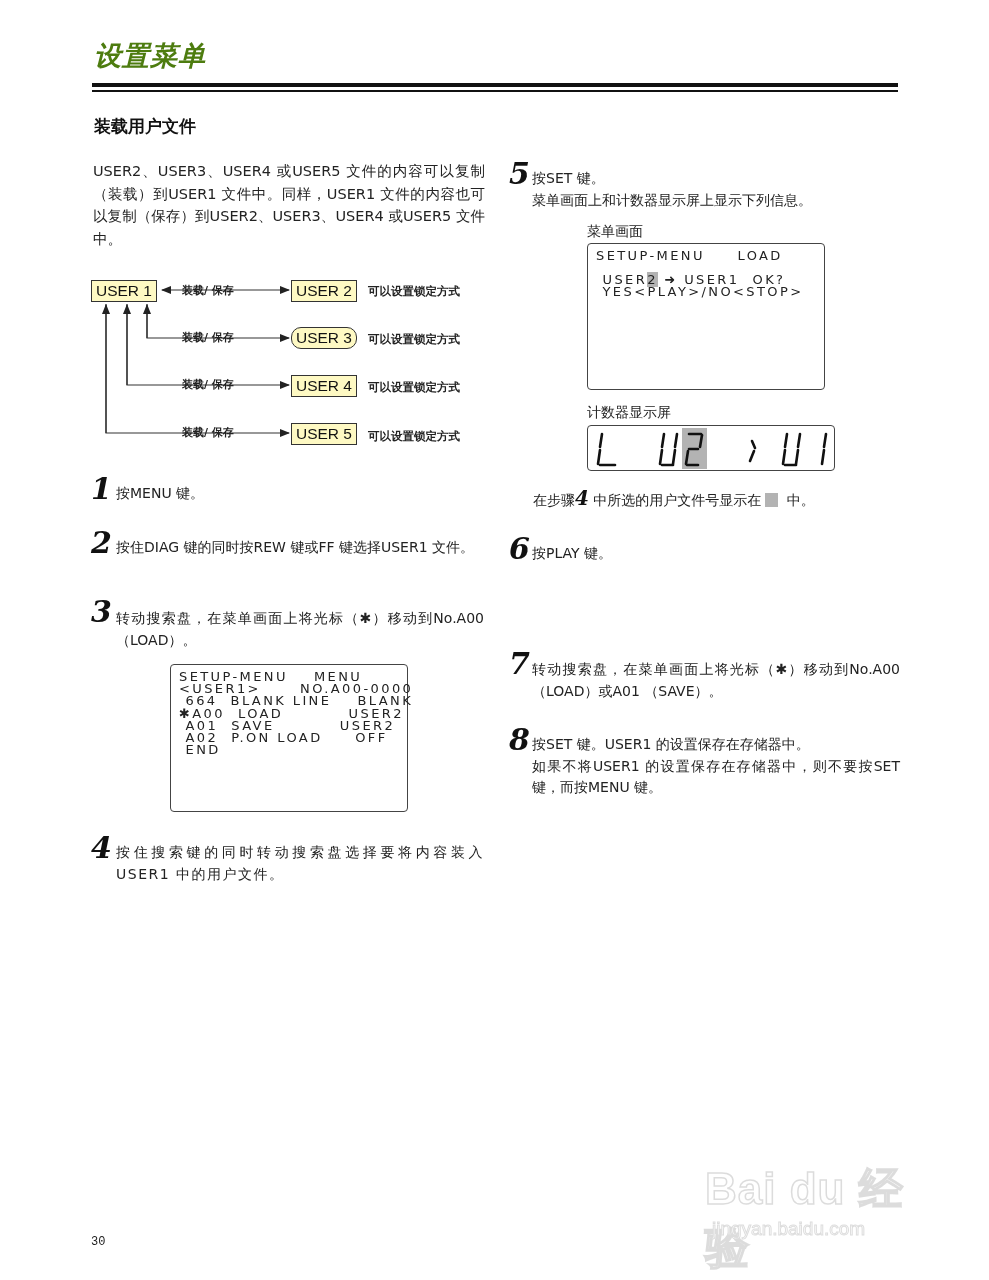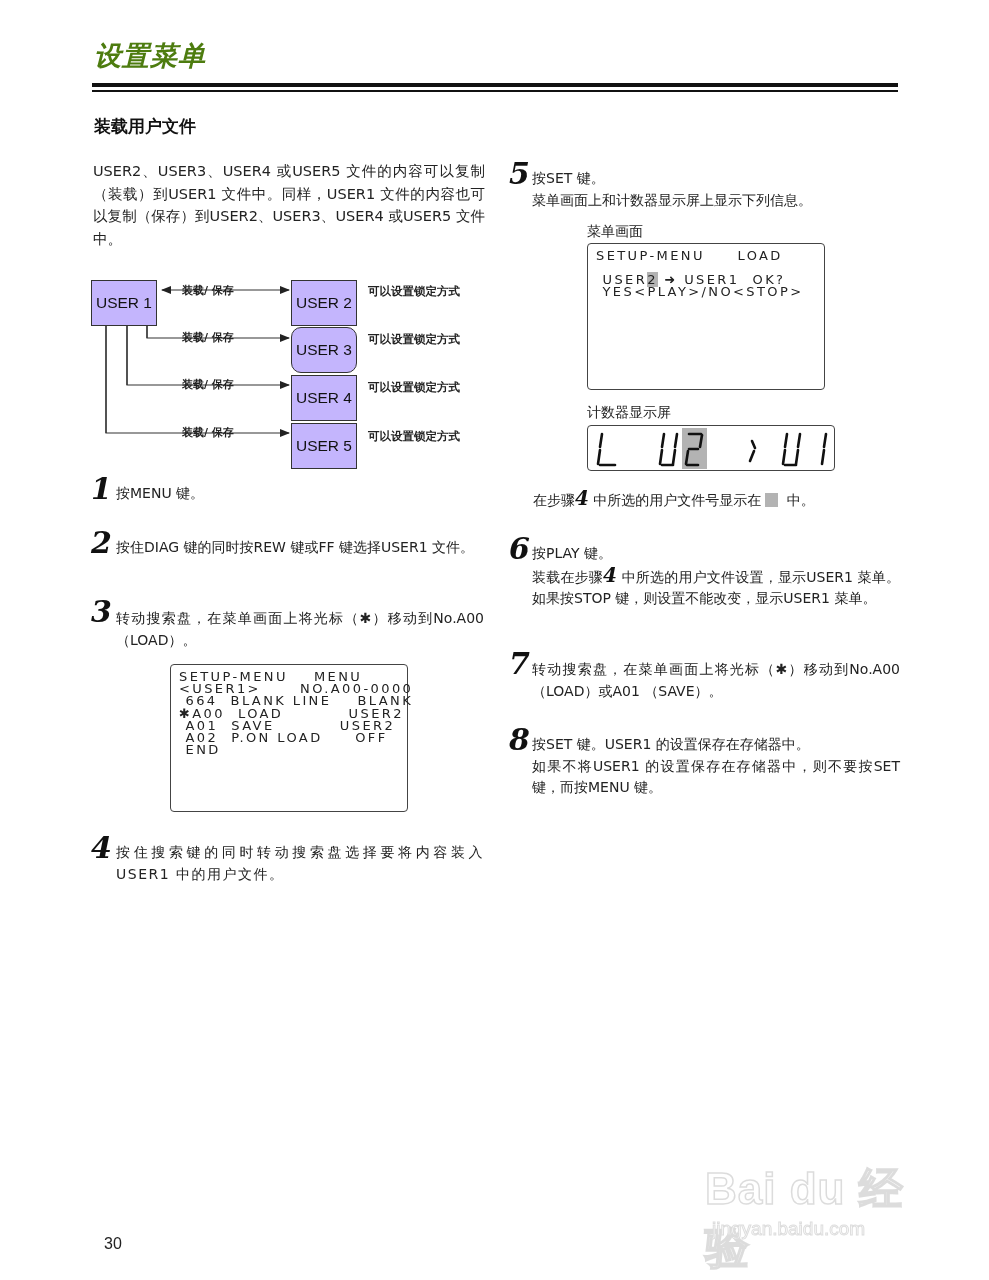--- a/index.html
+++ b/index.html
@@ -9,21 +9,21 @@
     .page-title { position: absolute; left: 94px; top: 38px; font-size: 27px; font-weight: bold; font-style: italic; letter-spacing: 1px; color: #4d7c0f; }
     .rule-thick { position: absolute; left: 92px; top: 83px; width: 806px; height: 4px; background: #111; }
     .rule-thin  { position: absolute; left: 92px; top: 90px; width: 806px; height: 1.5px; background: #111; }
 
     .section-title { position: absolute; left: 94px; top: 115px; font-size: 17px; font-weight: bold; color: #111; }
 
     .intro { position: absolute; left: 93px; top: 160px; width: 392px; font-size: 14.5px; line-height: 22.5px; text-align: justify; color: #222; }
 
     
     .diagram { position: absolute; left: 0; top: 0; width: 989px; height: 480px; pointer-events: none; }
-    .ubox { position: absolute; border: 1.3px solid #333; background: #c4b5fd; font-family: "Liberation Sans", sans-serif; font-size: 15.5px; line-height: 20px; padding: 12px 4px; color: #111; white-space: nowrap; }
+    .ubox { position: absolute; border: 1.3px solid #333; background: #fef9c3; font-family: "Liberation Sans", sans-serif; font-size: 15.5px; line-height: 20px; padding: 0 4px; color: #111; white-space: nowrap; }
     .dlabel { position: absolute; font-size: 11px; font-weight: bold; color: #222; white-space: nowrap; margin-top: 12px; }
     .lock-label { position: absolute; font-size: 11.5px; font-weight: bold; color: #222; white-space: nowrap; }
 
     
     .step { position: absolute; font-size: 14px; line-height: 21.5px; color: #222; }
     .step-num { position: absolute; font-family: "DejaVu Serif", "Liberation Serif", serif; font-style: italic; font-weight: bold; font-size: 30px; line-height: 30px; color: #111; }
     .step-text { display: block; text-align: justify; }
     .inline-num { font-family: "DejaVu Serif", serif; font-style: italic; font-weight: bold; font-size: 20px; color: #111; }
 
     
@@ -34,21 +34,21 @@
 
     .counter { position: absolute; left: 587px; top: 425px; width: 248px; height: 46px; border: 1.3px solid #444; border-radius: 4px; background: #fff; }
     .counter svg { position: absolute; left: 0; top: 0; }
 
     .gray-swatch { display: inline-block; width: 13px; height: 14px; background: #b3b3b3; vertical-align: -2px; margin: 0 4px; }
 
     .watermark { position: absolute; left: 700px; top: 1130px; width: 240px; height: 110px; opacity: 0.5; }
     .wm-brand { position: absolute; left: 5px; top: 30px; font-family: "Liberation Sans", sans-serif; font-size: 44px; font-weight: bold; color: #fff; -webkit-text-stroke: 1.5px #bbb; letter-spacing: 1px; }
     .wm-url { position: absolute; left: 12px; top: 88px; font-family: "Liberation Sans", sans-serif; font-size: 19px; color: #fff; -webkit-text-stroke: 1px #bbb; }
 
-    .page-number { position: absolute; left: 91px; top: 1235px; font-size: 16px; color: #222; font-family: Liberation Sans, sans-serif; margin-left: 13px; }
+    .page-number { position: absolute; left: 91px; top: 1235px; font-size: 12px; color: #222; font-family: Liberation Mono, monospace; }
   </style>
 </head>
 <body>
 
 <div class="page-title">设置菜单</div>
 <div class="rule-thick"></div>
 <div class="rule-thin"></div>
 
 <div class="section-title">装载用户文件</div>
 
@@ -162,21 +162,20 @@
   </svg>
 </div>
 
 <div class="step" style="left:533px; top:488px; width:360px;">
   <span>在步骤</span><span class="inline-num">4</span><span> 中所选的用户文件号显示在</span><span class="gray-swatch"></span><span> 中。</span>
 </div>
 
 <div class="step-num" style="left:509px; top:534px;">6</div>
 <div class="step" style="left:532px; top:543px; width:368px;">
   <span class="step-text">按PLAY 键。</span>
-  <span class="step-text"><span>装载在步骤</span><span class="inline-num">4</span><span> 中所选的用户文件设置，显示USER1 菜单。如果按STOP 键，则设置不能改变，显示USER1 菜单。</span></span>
 </div>
 
 <div class="step-num" style="left:509px; top:649px;">7</div>
 <div class="step" style="left:532px; top:659px; width:368px;">
   <span class="step-text">转动搜索盘，在菜单画面上将光标（✱）移动到No.A00 （LOAD）或A01 （SAVE）。</span>
 </div>
 
 <div class="step-num" style="left:509px; top:725px;">8</div>
 <div class="step" style="left:532px; top:734px; width:368px;">
   <span class="step-text">按SET 键。USER1 的设置保存在存储器中。</span>

